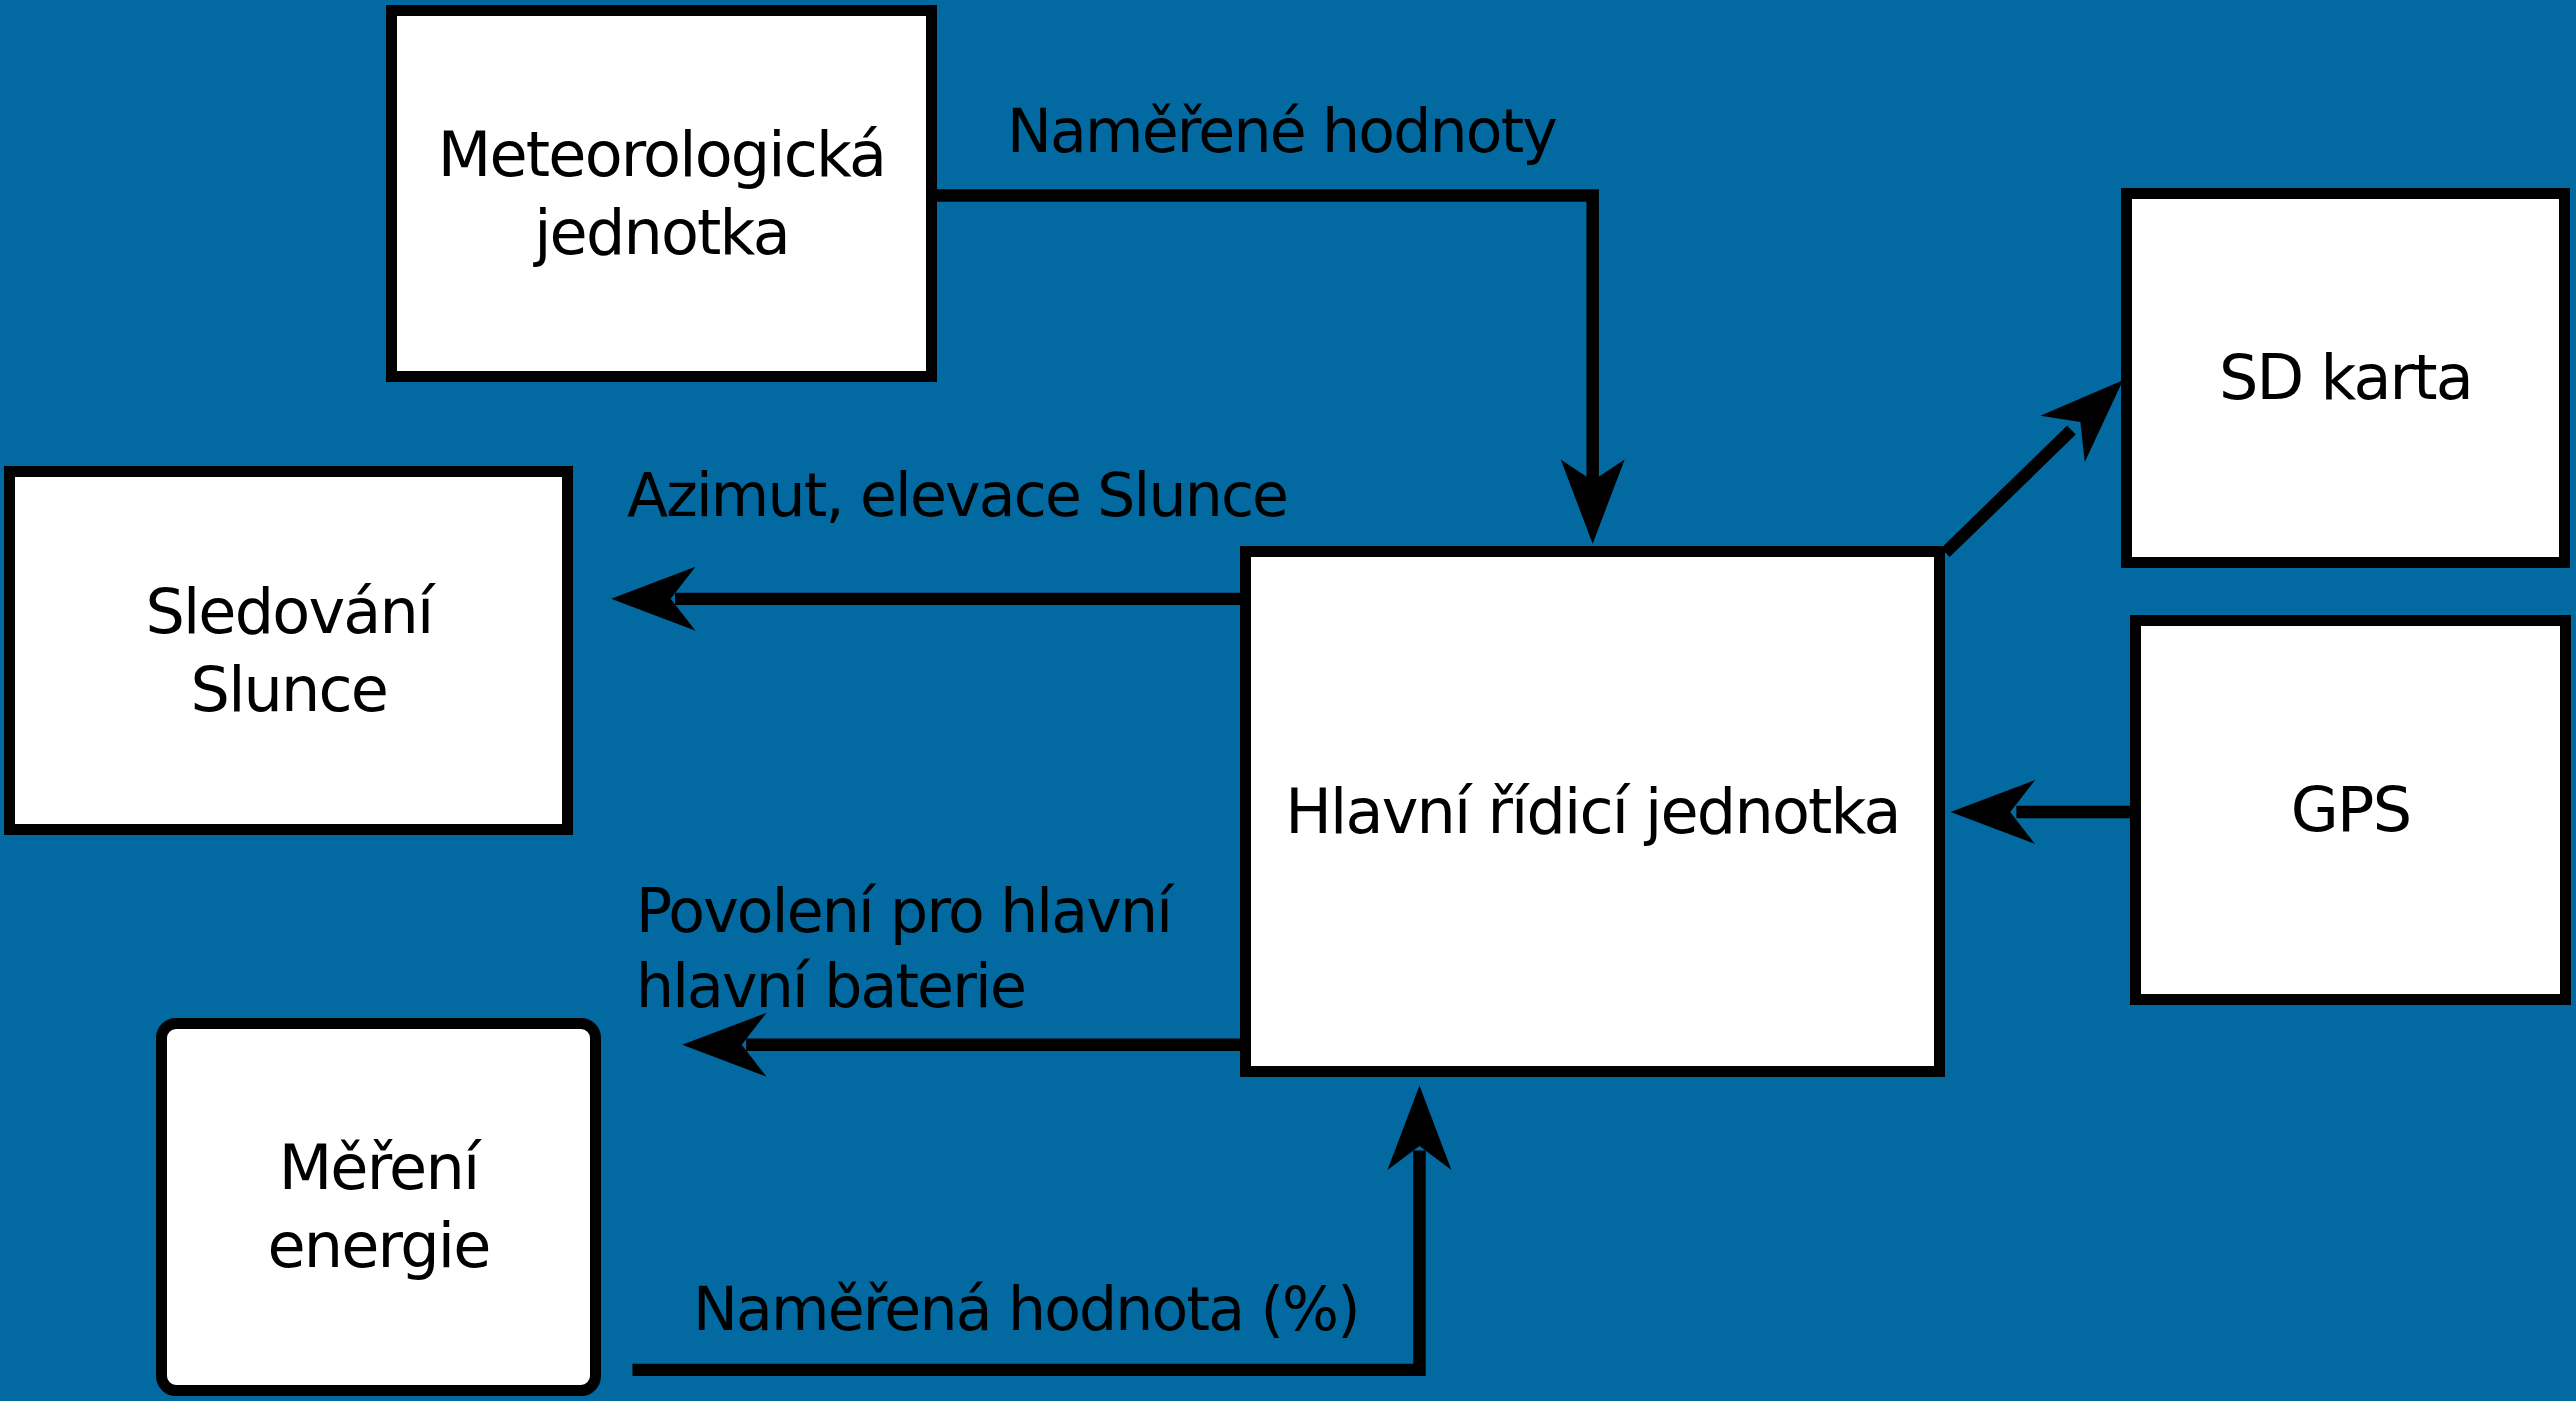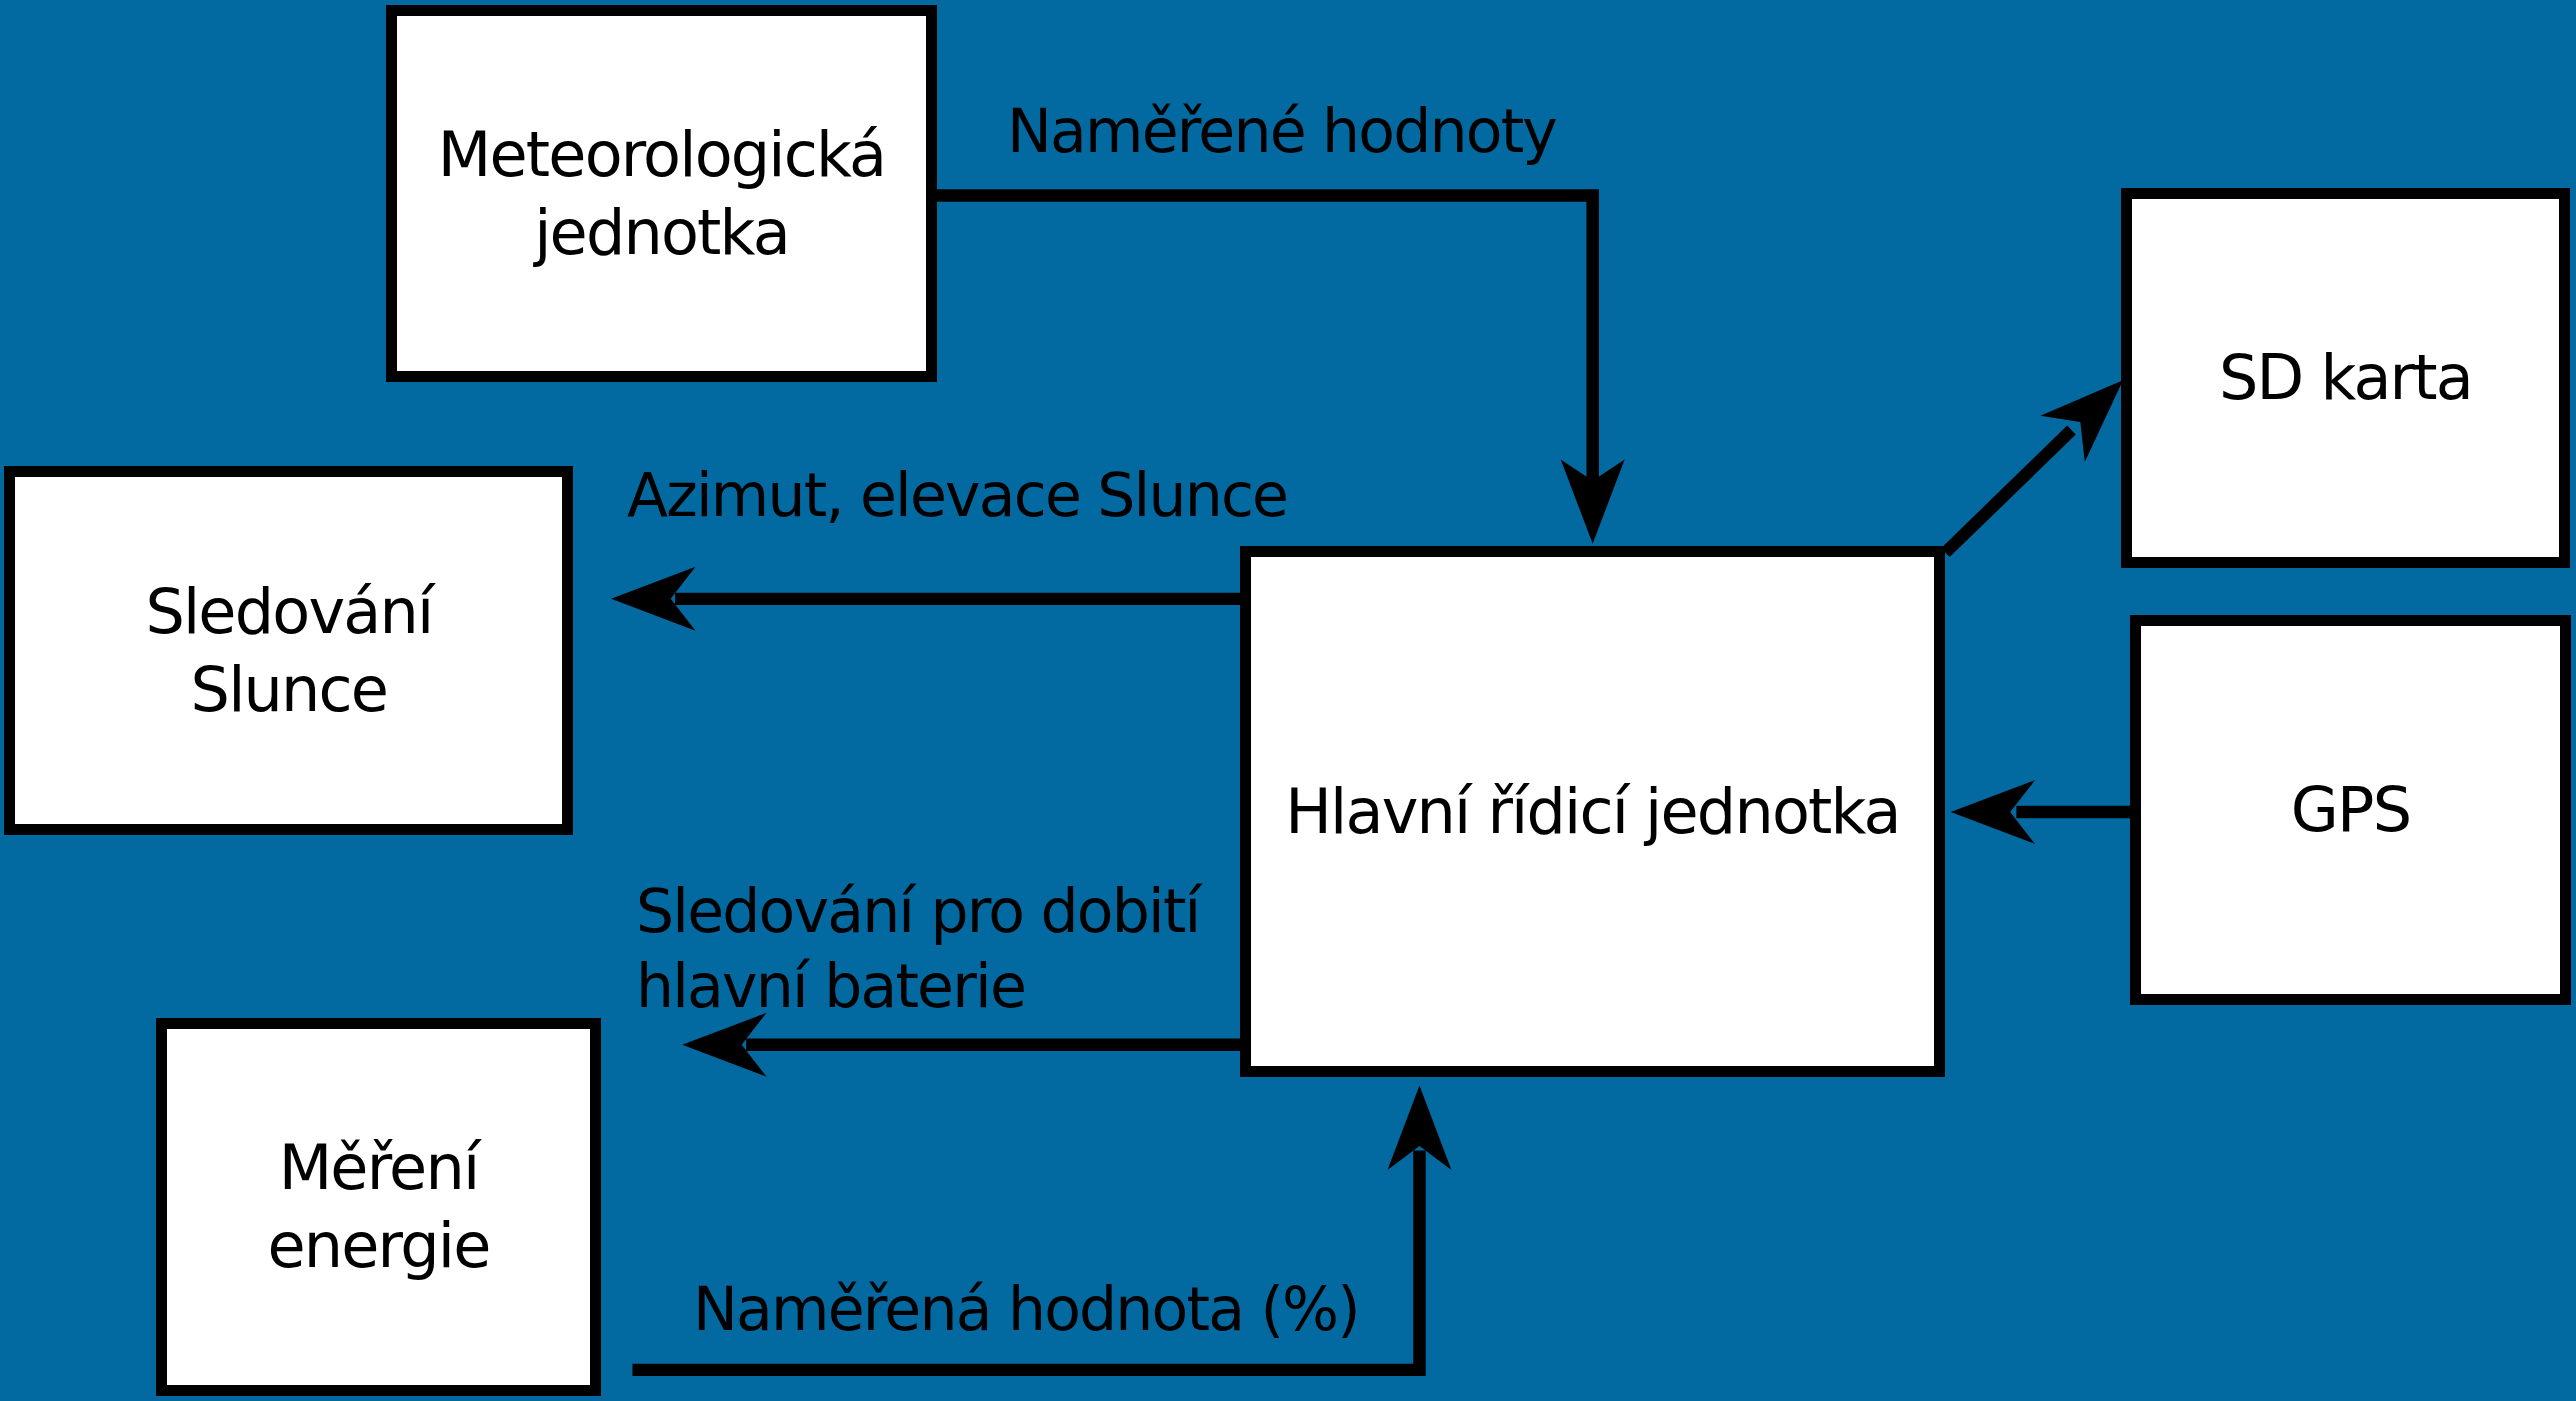--- a/index.html
+++ b/index.html
@@ -82,21 +82,21 @@
   <div class="node" style="left:386px; top:5.3px; width:551px; height:377px;">
     <span>Meteorologická</span>
     <span>jednotka</span>
   </div>
 
   <div class="node" style="left:4.4px; top:466px; width:569px; height:369px;">
     <span>Sledování</span>
     <span>Slunce</span>
   </div>
 
-  <div class="node" style="left:156px; top:1018px; width:445px; height:378px;">
+  <div class="node" style="left:156px; top:1018px; width:445px; height:378px;border-radius:20px;">
     <span>Měření</span>
     <span>energie</span>
   </div>
 
   <div class="node" style="left:1240px; top:546px; width:705px; height:531px;">
     <span>Hlavní řídicí jednotka</span>
   </div>
 
   <div class="node" style="left:2130px; top:615px; width:441px; height:390px;">
     <span>GPS</span>
@@ -104,20 +104,20 @@
 
   <div class="node" style="left:2121px; top:188px; width:449px; height:380px;">
     <span>SD karta</span>
   </div>
 
   <div class="edge-label" style="left:1007px; top:94px;">Naměřené hodnoty</div>
 
   <div class="edge-label" style="left:627px; top:458px;">Azimut, elevace Slunce</div>
 
   <div class="edge-label" style="left:636px; top:874px;">
-    <span style="display:block;">Sledování pro dobití</span>
+    <span style="display:block;">Povolení pro hlavní</span>
     <span style="display:block;">hlavní baterie</span>
   </div>
 
   <div class="edge-label" style="left:693px; top:1272px;">Naměřená hodnota (%)</div>
 
 </div>
 
 
 </body></html>

